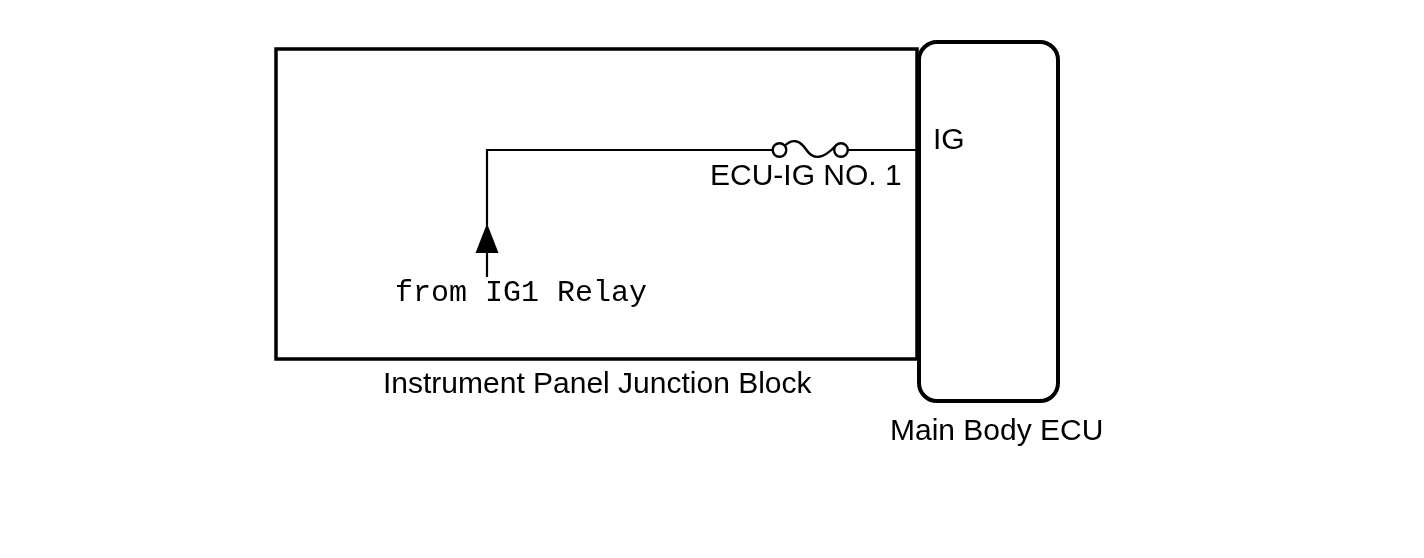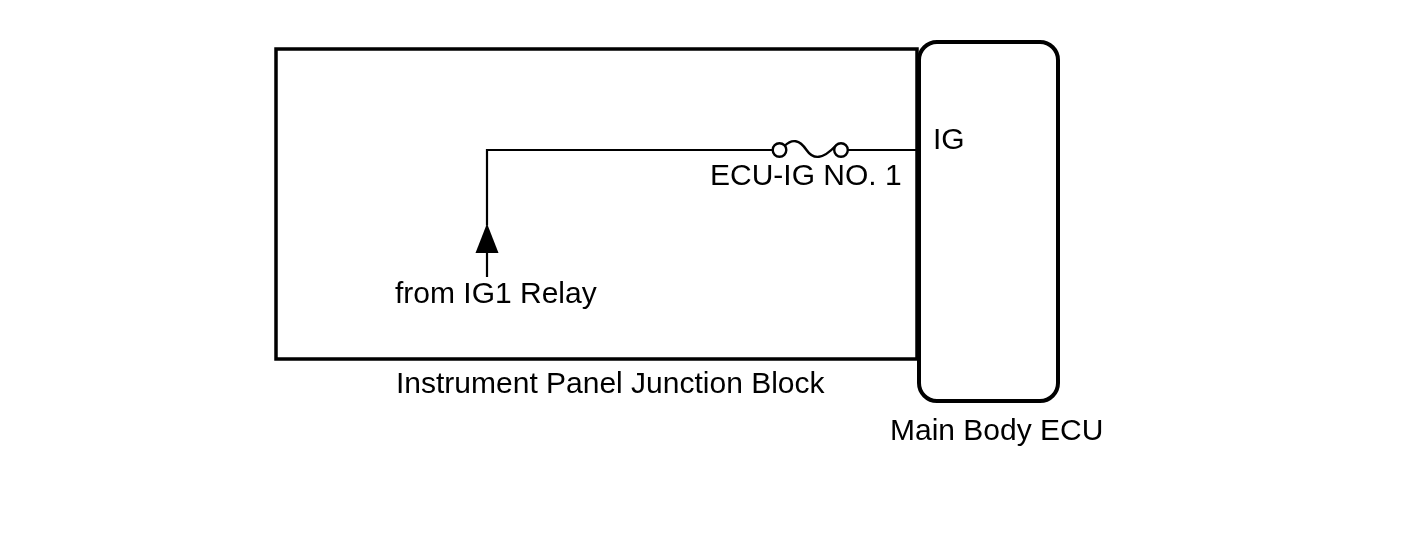--- a/index.html
+++ b/index.html
@@ -36,22 +36,22 @@
   .lbl {
     position: absolute;
     font-size: 30px;
     line-height: 30px;
     white-space: nowrap;
     color: var(--text, #000000);
     letter-spacing: 0px;
   }
   .lbl-fuse        { left: 710px; top: 160px; }
   .lbl-pin         { left: 923px; top: 124px; margin-left: 10px; }
-  .lbl-source      { left: 395px; top: 278px; }
-  .lbl-junction    { left: 383px; top: 368px; margin-left: 13px; }
+  .lbl-source      { left: 395px; top: 278px; font-family: Liberation Mono, monospace; }
+  .lbl-junction    { left: 383px; top: 368px; }
   .lbl-ecu         { left: 890px; top: 415px; text-align: center; }
 </style>
 </head>
 <body>
 
 <div class="canvas">
 
   <svg class="diagram-svg" width="1424" height="558" viewBox="0 0 1424 558">
 
     <rect class="ln" x="276" y="49" width="641" height="310" stroke-width="3.5"></rect>

